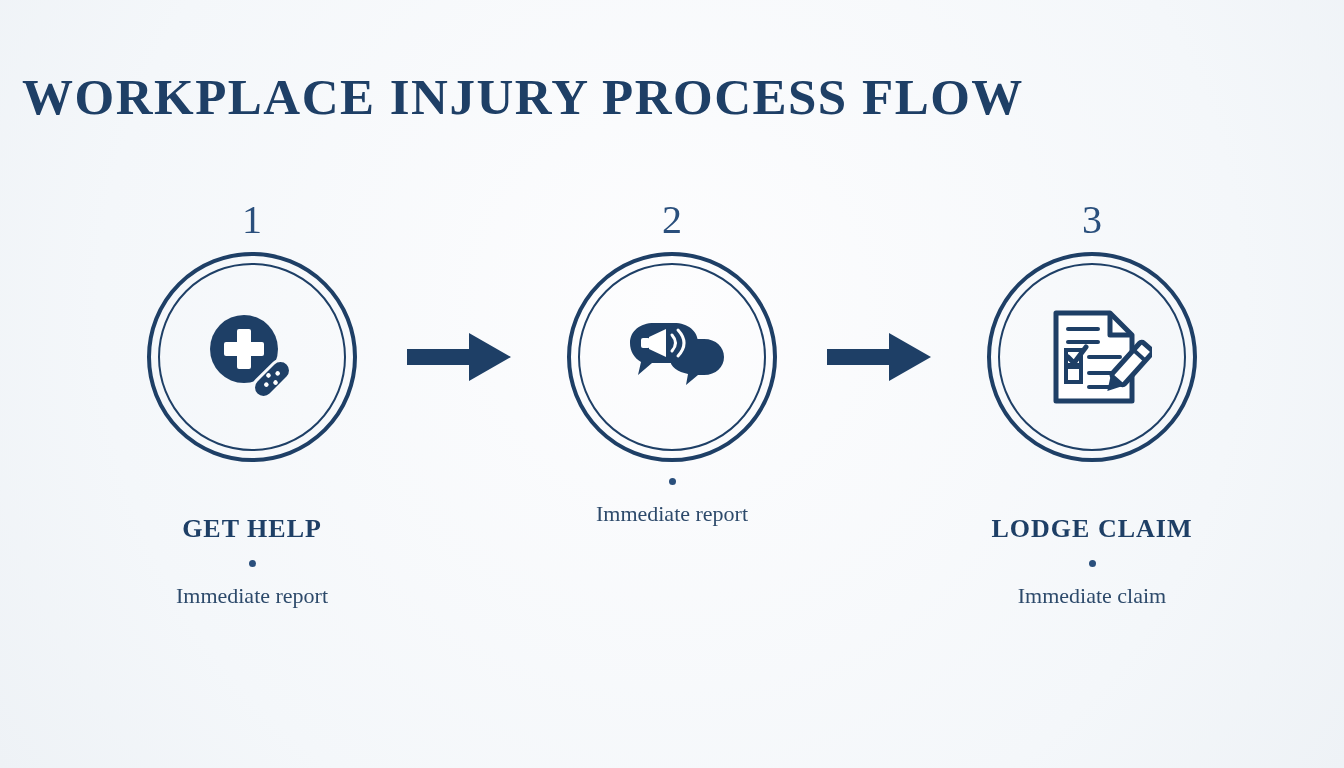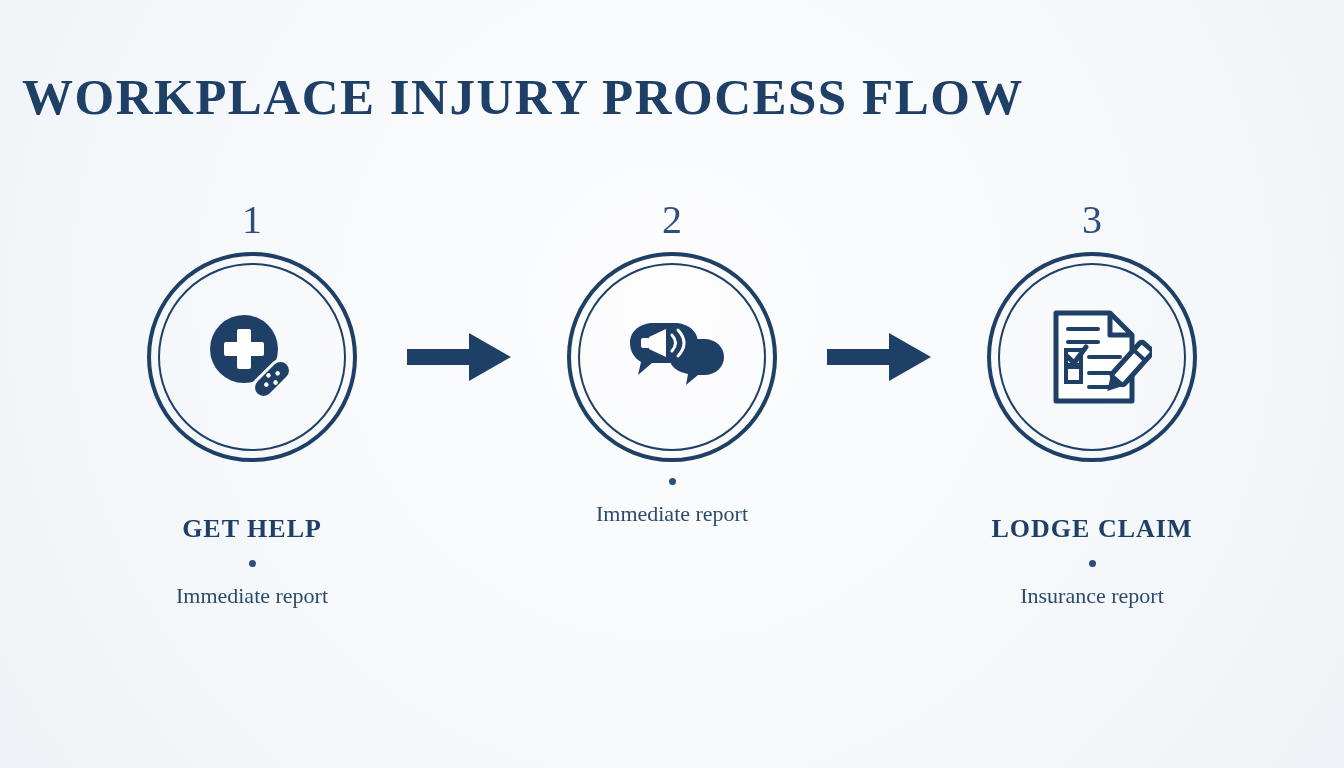--- a/index.html
+++ b/index.html
@@ -219,17 +219,17 @@
             <g transform="rotate(42 92 74)">
               <rect x="85" y="40" width="16" height="46" rx="3" fill="#ffffff" stroke="#1e3f66" stroke-width="5"></rect>
               <path d="M85 86 L93 100 L101 86 Z" fill="#1e3f66"></path>
               <line x1="85" y1="52" x2="101" y2="52" stroke="#1e3f66" stroke-width="4"></line>
             </g>
           </svg>
         </div>
       </div>
       <div class="step-label">LODGE CLAIM</div>
       <div class="dot"></div>
-      <div class="step-sub">Insurance report</div>
+      <div class="step-sub">Immediate claim</div>
     </div>
 
   </div>
 </div>
 
 </body></html>

